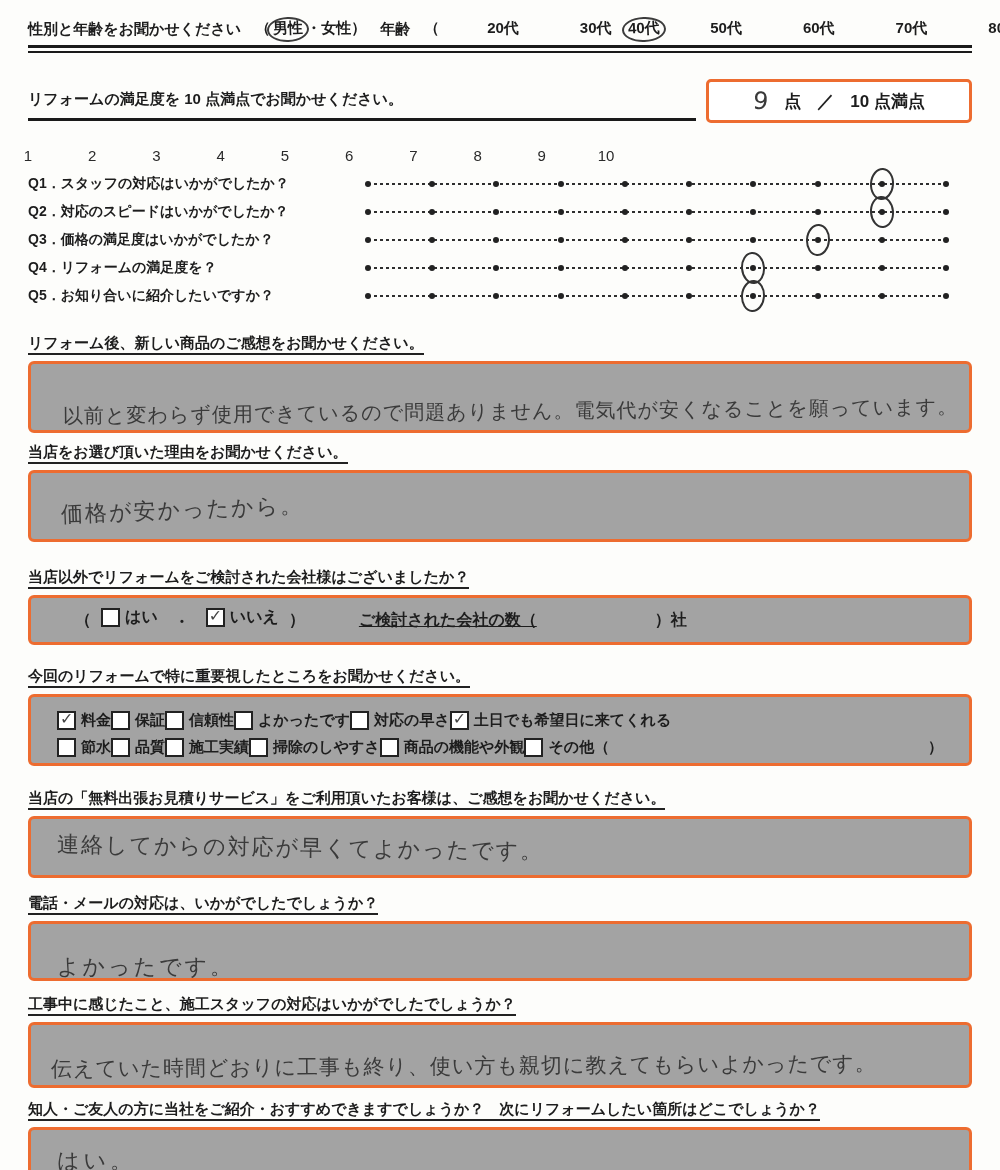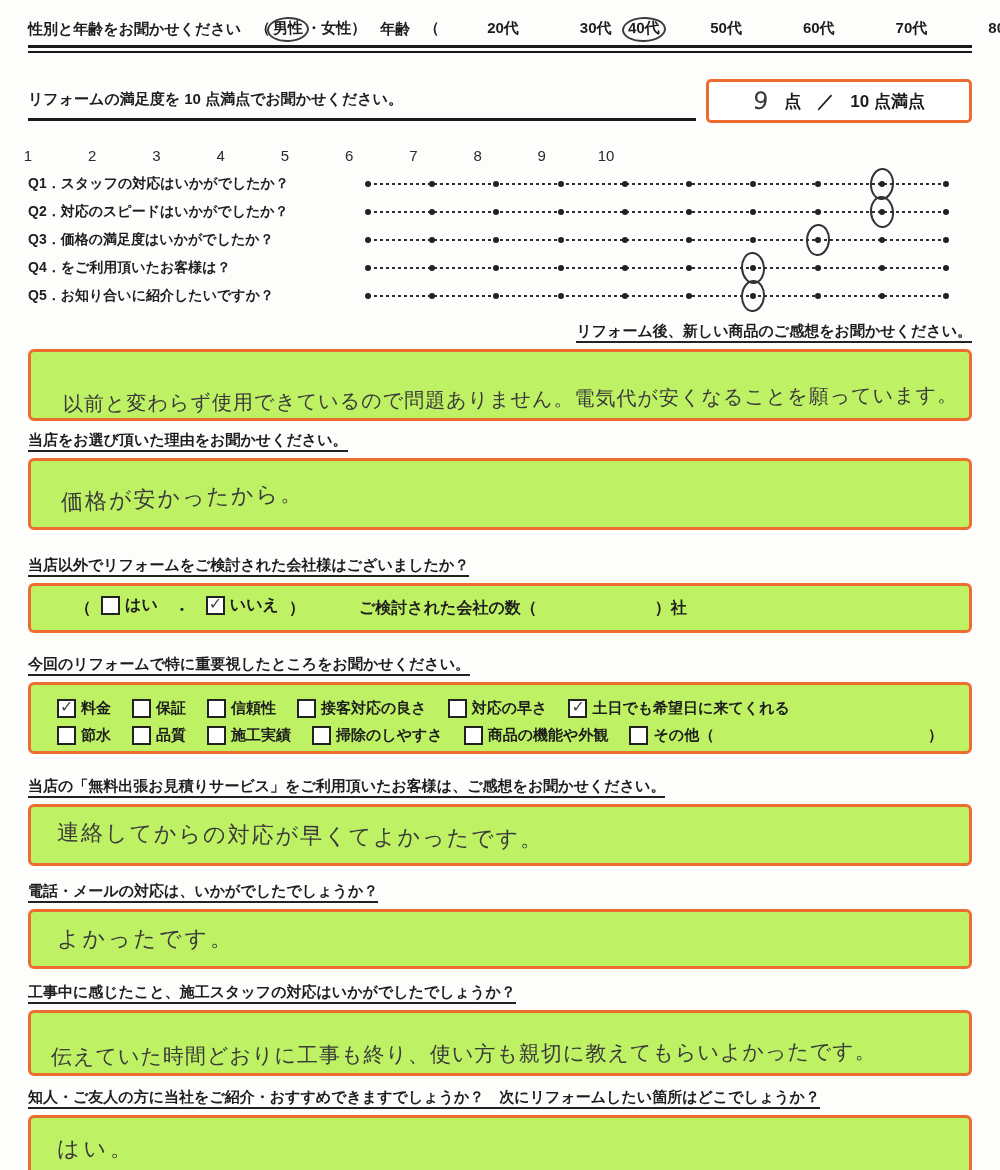--- a/index.html
+++ b/index.html
@@ -39,42 +39,42 @@
   .rtrack{position:relative;width:578px;height:28px;}
   .rtrack .line{position:absolute;left:0;right:0;top:50%;height:2px;margin-top:-1px;
     background:repeating-linear-gradient(90deg,#2e2e2e 0 3px,transparent 3px 6px);}
   .dot{position:absolute;top:50%;width:6px;height:6px;margin:-3px 0 0 0;transform:translateX(-50%);
     background:#222;border-radius:50%;}
   .sel-circle{position:absolute;top:50%;width:20px;height:28px;border:2px solid #333;border-radius:50%;
     transform:translate(-50%,-50%) rotate(4deg);}
 
   
   .sec-h{font-size:15px;line-height:18px;}
-  .obox{border:3px solid var(--accent);border-radius:6px;position:relative;background:#bef264;margin-top:6px;}
+  .obox{border:3px solid var(--accent);border-radius:6px;position:relative;background:#a3a3a3;margin-top:6px;}
   .obox .hand{position:absolute;white-space:nowrap;}
 
-  .sec-impression{margin-top:12px;text-align:right;}  .box-impression{height:66px;}
+  .sec-impression{margin-top:24px;}  .box-impression{height:66px;}
   .box-impression .hand{left:32px;bottom:5px;font-size:20px;letter-spacing:1px;transform:rotate(-0.6deg);}
   .sec-reason{margin-top:10px;}      .box-reason{height:66px;}
   .box-reason .hand{left:30px;top:22px;font-size:22px;letter-spacing:2px;transform:rotate(-2.2deg);}
   .sec-company{margin-top:26px;}     .box-company{height:44px;display:flex;align-items:center;font-size:16px;padding-left:34px;}
   .cb{display:inline-block;width:15px;height:15px;border:2px solid #222;position:relative;vertical-align:-2px;margin-right:5px;background:#fff;}
   .cb.checked::after{content:"✓";position:absolute;left:1px;top:-4px;font-size:16px;color:#444;font-weight:normal;}
   .paren{margin:0 10px;}
   .dotsep{margin:0 16px;}
-  .count-prefix{margin-left:44px;}
+  .count-prefix{margin-left:44px;text-decoration:underline;}
   .count-blank{display:inline-block;width:118px;}
   .sec-priorities{margin-top:22px;}  .box-priorities{height:72px;padding:10px 26px 0 26px;box-sizing:border-box;}
-  .cb-row{display:flex;align-items:center;gap:21px;height:27px;font-size:15px;font-weight:bold;white-space:nowrap;}
+  .cb-row{display:flex;align-items:center;height:27px;font-size:15px;font-weight:bold;white-space:nowrap;}
   .cb-item{display:flex;align-items:center;}
   .tail{margin-left:auto;}
   .sec-estimate{margin-top:23px;}    .box-estimate{height:56px;}
   .box-estimate .hand{left:26px;top:14px;font-size:22px;letter-spacing:2px;transform:rotate(0.8deg);}
   .sec-phone{margin-top:16px;}       .box-phone{height:54px;}
-  .box-phone .hand{left:26px;top:12px;font-size:22px;letter-spacing:3px;}
+  .box-phone .hand{left:26px;top:28px;font-size:22px;letter-spacing:3px;}
   .sec-construction{margin-top:14px;}.box-construction{height:60px;}
   .box-construction .hand{left:20px;bottom:5px;font-size:21px;letter-spacing:1px;transform:rotate(-0.4deg);}
   .sec-referral{margin-top:12px;}    .box-referral{height:54px;}
   .box-referral .hand{left:26px;bottom:8px;font-size:22px;letter-spacing:4px;}
   .sec-deduction{margin-top:14px;}
 </style>
 </head>
 <body>
 
 <div class="page">
@@ -157,21 +157,21 @@
           <span class="dot" style="left: 44.4444%;"></span>
           <span class="dot" style="left: 55.5556%;"></span>
           <span class="dot" style="left: 66.6667%;"></span>
           <span class="dot" style="left: 77.7778%;"></span>
           <span class="dot" style="left: 88.8889%;"></span>
           <span class="dot" style="left: 100%;"></span>
           <span class="sel-circle" style="left: 77.7778%; transform: translate(-50%, -50%) rotate(4deg);"></span>
         </div>
       </div>
       <div class="rating-row">
-        <span class="q-label">Q4．をご利用頂いたお客様は？</span>
+        <span class="q-label">Q4．リフォームの満足度を？</span>
         <div class="rtrack">
           <span class="line"></span>
           <span class="dot" style="left: 0%;"></span>
           <span class="dot" style="left: 11.1111%;"></span>
           <span class="dot" style="left: 22.2222%;"></span>
           <span class="dot" style="left: 33.3333%;"></span>
           <span class="dot" style="left: 44.4444%;"></span>
           <span class="dot" style="left: 55.5556%;"></span>
           <span class="dot" style="left: 66.6667%;"></span>
           <span class="dot" style="left: 77.7778%;"></span>
@@ -243,21 +243,21 @@
         <span class="cb-item">
           <span class="cb"></span>
           <span>保証</span>
         </span>
         <span class="cb-item">
           <span class="cb"></span>
           <span>信頼性</span>
         </span>
         <span class="cb-item">
           <span class="cb"></span>
-          <span>接客対応の良さ</span>
+          <span>よかったです</span>
         </span>
         <span class="cb-item">
           <span class="cb"></span>
           <span>対応の早さ</span>
         </span>
         <span class="cb-item">
           <span class="cb checked"></span>
           <span>土日でも希望日に来てくれる</span>
         </span>
       </div>

